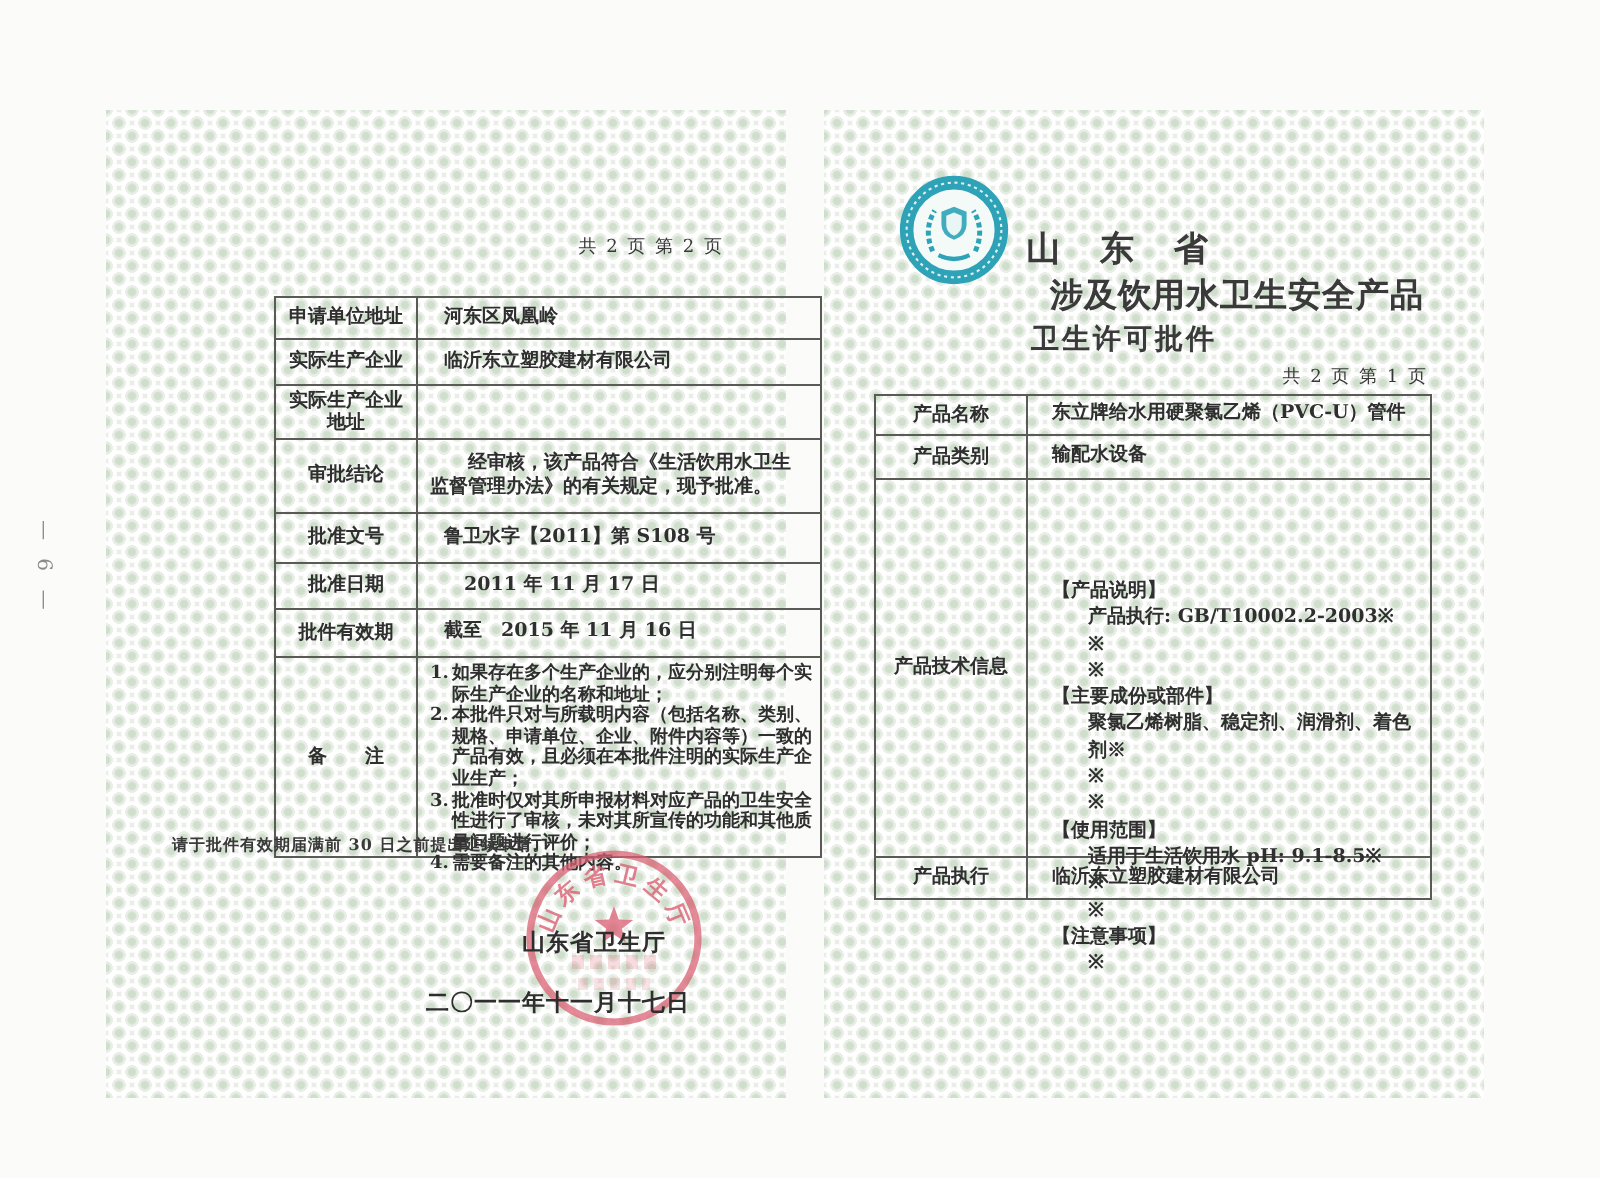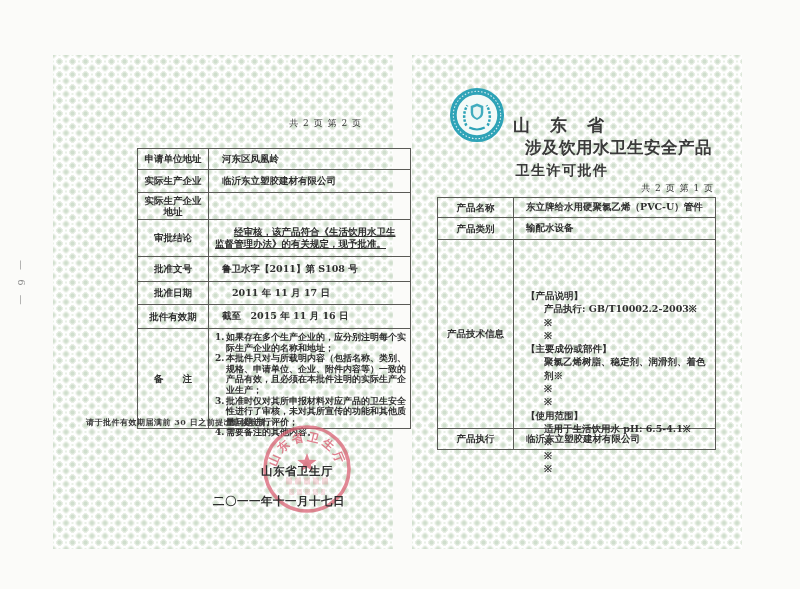--- a/index.html
+++ b/index.html
@@ -48,21 +48,21 @@
     display:flex;align-items:center;justify-content:center;text-align:center;
     font-weight:bold;font-size:9.5px;line-height:11.5px;padding:1px 3px;color:#2f2f2f;
   }
   .ltable .lab{width:71px;}
   .rtable .lab{width:76px;}
   .val{
     flex:1;display:flex;flex-direction:column;justify-content:center;
     font-weight:bold;font-size:9.5px;line-height:12.5px;color:#2f2f2f;
     padding:2px 6px 2px 13px;
   }
-  .val .indent2{text-indent:2em;padding-right:2px;text-decoration:underline;}
+  .val .indent2{text-indent:2em;padding-right:2px;}
   .val .shift{padding-left:10px;}
 
   .remarkcell{justify-content:flex-start;padding:3px 4px 2px 6px;}
   .remark-item{display:flex;font-size:9px;line-height:10.6px;font-weight:bold;color:#2f2f2f;}
   .remark-item .rnum{width:11px;flex:none;}
   .remark-item .rtext{flex:1;}
 
   .techcell{justify-content:flex-start;padding:3px 4px 2px 0;margin-top:46px;}
   .tech-line{font-size:9.5px;line-height:13.3px;font-weight:bold;color:#2f2f2f;}
   .tech-line.hd{padding-left:12px;}
@@ -211,23 +211,24 @@
         <div class="cell val techcell">
           <div class="tech-line hd">【产品说明】</div>
           <div class="tech-line ct">产品执行: GB/T10002.2-2003※</div>
           <div class="tech-line ct">※</div>
           <div class="tech-line ct">※</div>
           <div class="tech-line hd">【主要成份或部件】</div>
           <div class="tech-line ct">聚氯乙烯树脂、稳定剂、润滑剂、着色剂※</div>
           <div class="tech-line ct">※</div>
           <div class="tech-line ct">※</div>
           <div class="tech-line hd">【使用范围】</div>
-          <div class="tech-line ct">适用于生活饮用水 pH: 6.5-4.1※</div>
-          <div class="tech-line ct">※</div>
-          <div class="tech-line ct">※</div>
+          <div class="tech-line ct">适用于生活饮用水 pH: 9.1-8.5※</div>
+          <div class="tech-line ct">※</div>
+          <div class="tech-line ct">※</div>
+          <div class="tech-line hd">【注意事项】</div>
           <div class="tech-line ct">※</div>
         </div>
       </div>
       <div class="trow" style="height:20px">
         <div class="cell lab">产品执行</div>
         <div class="cell val" style="padding-left:12px">
             <span>临沂东立塑胶建材有限公司</span>
           </div>
       </div>
     </div>

